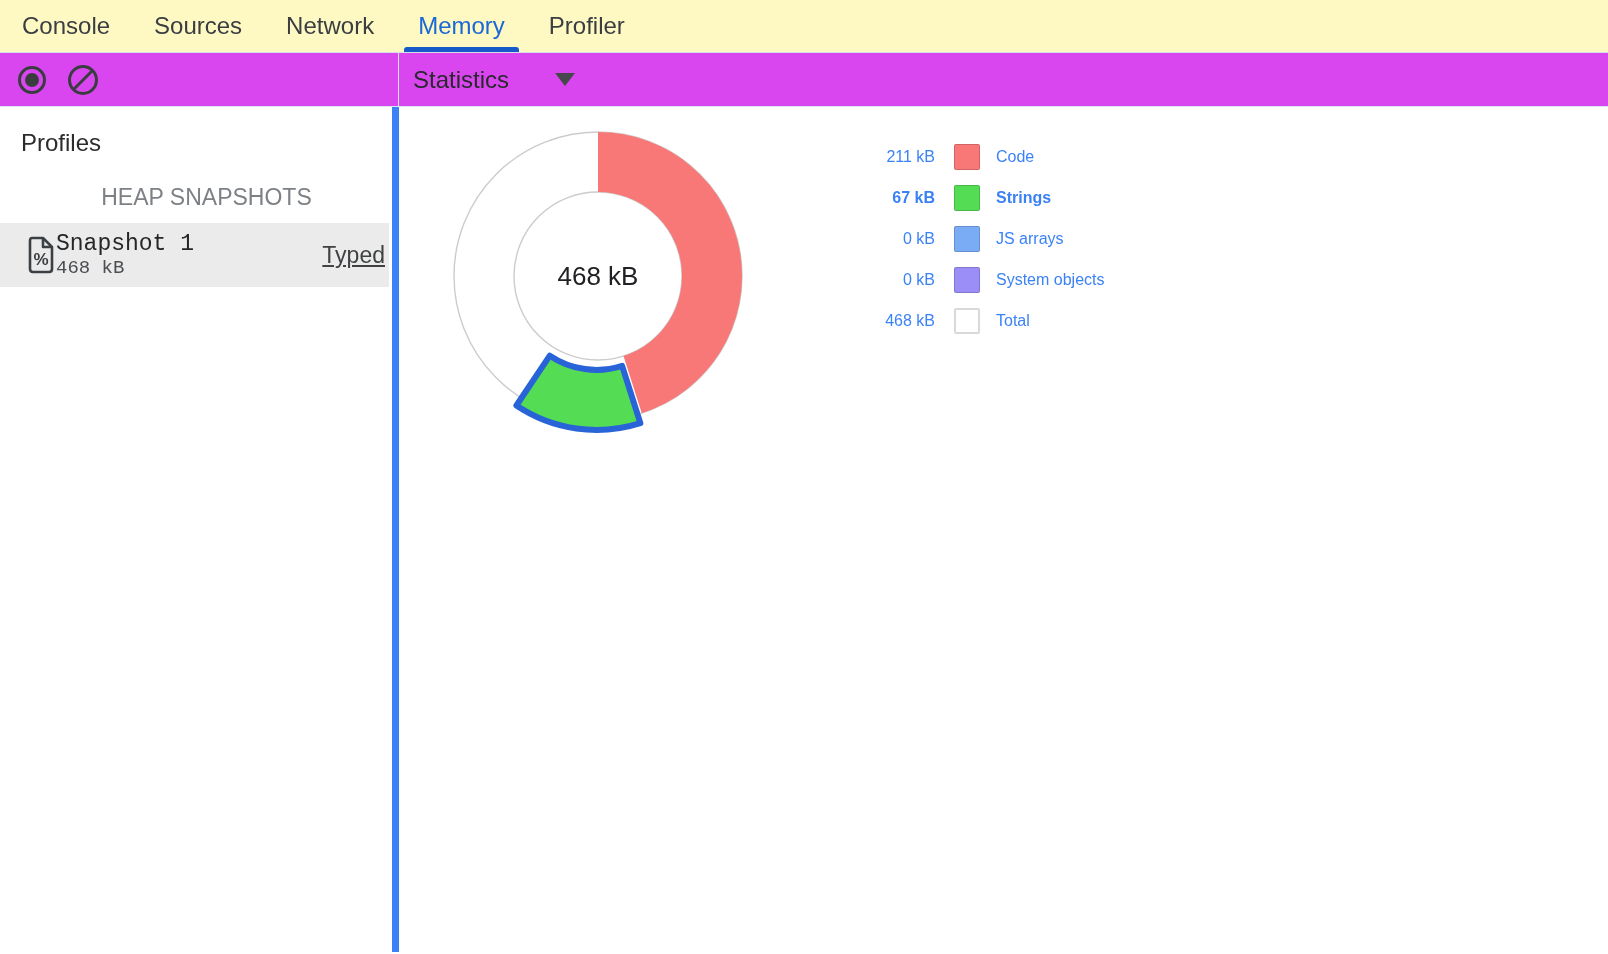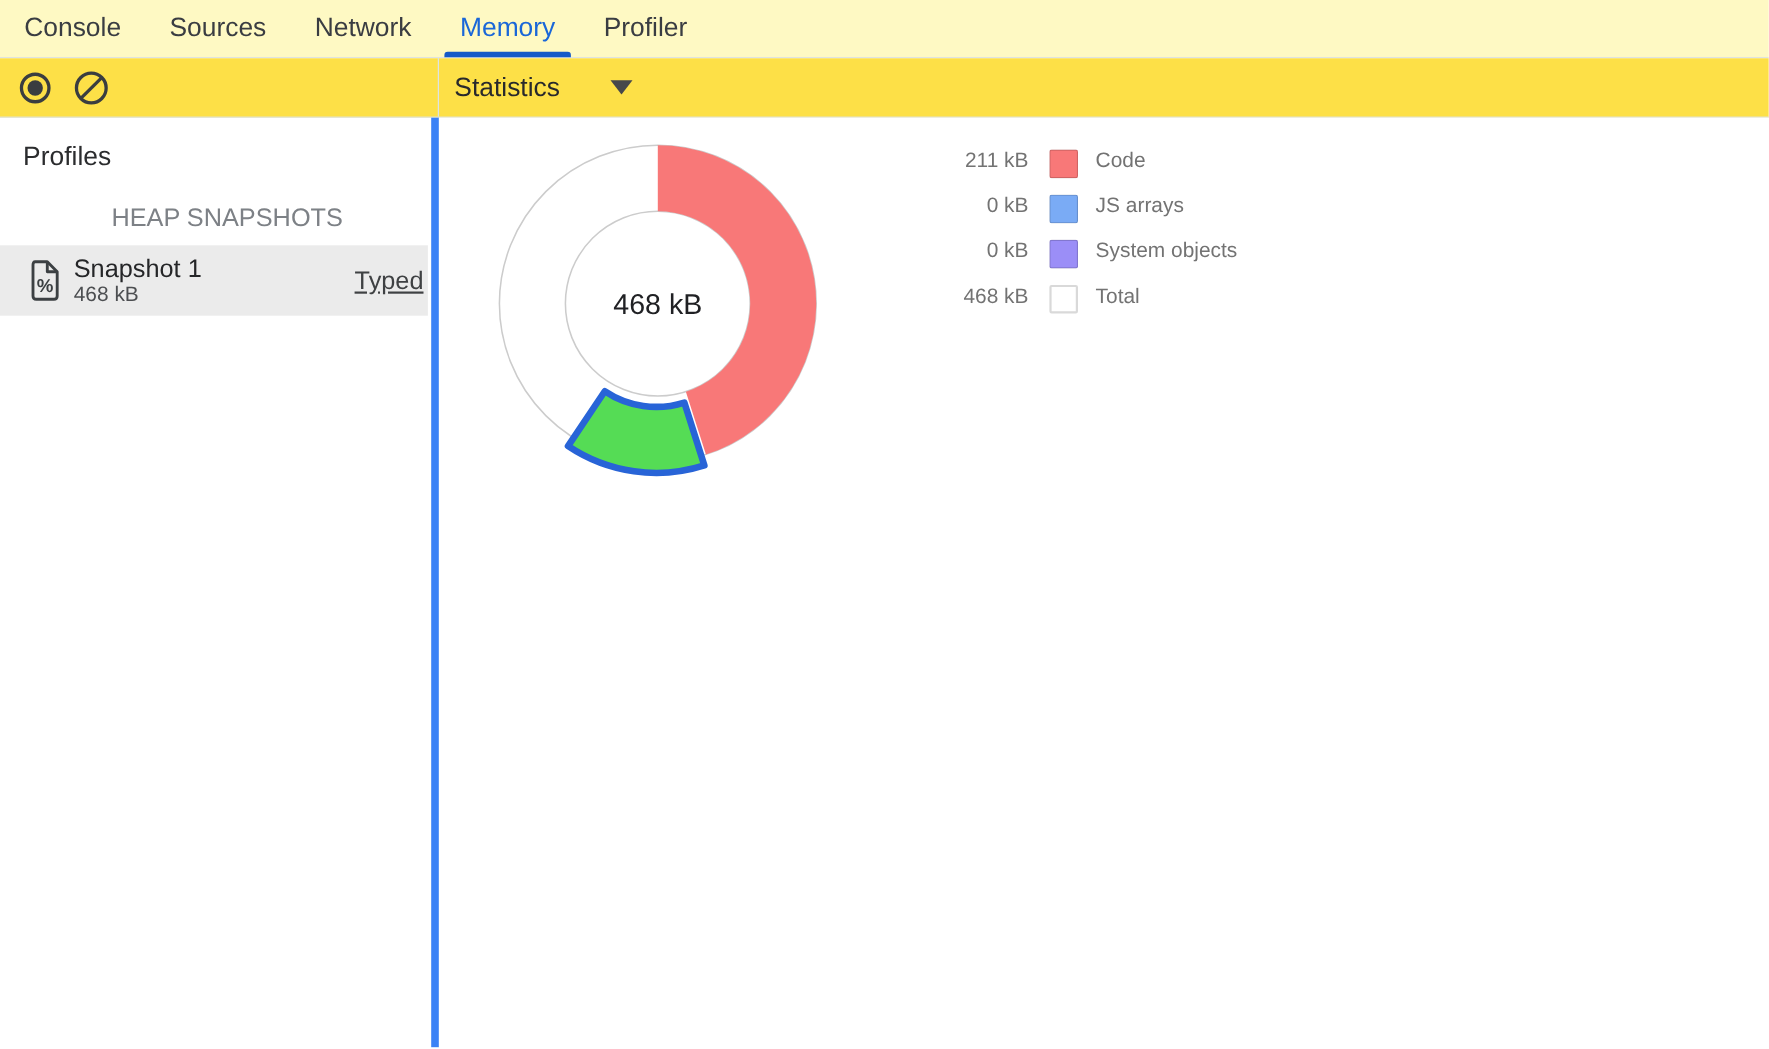--- a/index.html
+++ b/index.html
@@ -8,49 +8,49 @@
   
   .tabbar { height:53px; background:#fef9c3; border-bottom:1px solid #d8dee8;
             display:flex; align-items:stretch; padding-left:8px; }
   .tab { display:flex; align-items:center; padding:0 14px; margin-right:16px;
          font-size:24px; color:#3a3d42; position:relative; cursor:default; }
   .tab.active { color:#1a67d8; }
   .tab.active::after { content:""; position:absolute; left:0; right:0; bottom:0;
                        height:5px; background:#155ac8; border-radius:3px 3px 0 0; }
 
   
-  .toolbar { height:54px; border-bottom:1px solid #dbe4f3; display:flex; background:#fde047; }
+  .toolbar { height:54px; border-bottom:1px solid #dbe4f3; display:flex; background:#d946ef; }
   .toolbar-left { width:399px; border-right:1px solid #dbe4f3; display:flex;
                   align-items:center; padding-left:14px; gap:15px; }
   .icon-btn { width:36px; height:36px; display:flex; align-items:center; justify-content:center;
               background:none; border:none; }
   .toolbar-right { flex:1; display:flex; align-items:center; padding-left:14px; }
   .dropdown { display:flex; align-items:center; cursor:default; }
   .dropdown-label { font-size:24px; color:#28292c; }
   .dropdown-caret { width:0; height:0; border-left:10px solid transparent;
                     border-right:10px solid transparent; border-top:13px solid #46484b;
                     margin-left:46px; }
 
   
   .content { display:flex; height:845px; }
   .sidebar { width:399px; border-right:7px solid #3b82f6; }
   .main { flex:1; position:relative; background:#fff; }
 
   .sidebar-title { margin:22px 0 0 21px; font-size:24px; color:#2b2c2e; }
   .section-heading { margin:27px 0 0 21px; font-size:23px; color:#7d8186;text-align:center; }
   .snapshot-row { margin-top:12px; height:64px; width:389px; background:#ebebeb;
                   display:flex; align-items:center; padding:0 4px 0 26px; }
-  .snapshot-info { margin-left:11px; display:flex; flex-direction:column; }
+  .snapshot-info { display:flex; flex-direction:column;font-family:Liberation Mono, monospace; }
   .snapshot-title { font-size:23px; color:#252628; line-height:27px; }
   .snapshot-size { font-size:19px; color:#4c4e51; line-height:21px; }
   .save-link { margin-left:auto; font-size:23px; color:#3f4143; text-decoration:underline; cursor:pointer; }
 
   
   .legend { position:absolute; left:426px; top:29px; }
-  .legend-row { display:flex; align-items:flex-start; height:41px; font-size:19px; color:#737373; }
+  .legend-row { display:flex; align-items:center; height:41px; font-size:16px; color:#3b82f6; }
   .legend-row.selected { font-weight:bold; }
   .legend-value { width:110px; text-align:right; }
   .legend-swatch { width:26px; height:26px; margin-left:19px; border-radius:2px;
                    border:1px solid rgba(0,0,0,0.16); }
   .legend-swatch.total { border:2px solid #d9d9d9; background:#fff; }
   .legend-label { margin-left:16px; }
 
   
   .chart-svg { position:absolute; left:39px; top:9px; }
 </style>
@@ -116,20 +116,25 @@
     <path d="M160 16 A144 144 0 0 1 203.76234269069153 297.1891298981901 L185.52803323623672 240.0269924406109 A84 84 0 0 0 160 76 Z" fill="#f87878"></path>
         <path d="M203.76234269069153 297.1891298981901 A144 144 0 0 1 79.79706544099271 279.5971959877137 L113.21495484057908 229.76503099283298 A84 84 0 0 0 185.52803323623672 240.0269924406109 Z" fill="#55dc55" stroke="#2864d7" stroke-width="6" stroke-linejoin="round" transform="translate(-1.41 9.90)"></path>
       </svg>
 
     <div class="legend">
       <div class="legend-row">
         <div class="legend-value">211 kB</div>
         <div class="legend-swatch" style="background: rgb(248, 120, 120);"></div>
         <div class="legend-label">Code</div>
       </div>
+      <div class="legend-row selected">
+        <div class="legend-value">67 kB</div>
+        <div class="legend-swatch" style="background: rgb(85, 220, 85);"></div>
+        <div class="legend-label">Strings</div>
+      </div>
       <div class="legend-row">
         <div class="legend-value">0 kB</div>
         <div class="legend-swatch" style="background: rgb(122, 171, 245);"></div>
         <div class="legend-label">JS arrays</div>
       </div>
       <div class="legend-row">
         <div class="legend-value">0 kB</div>
         <div class="legend-swatch" style="background: rgb(155, 142, 247);"></div>
         <div class="legend-label">System objects</div>
       </div>

